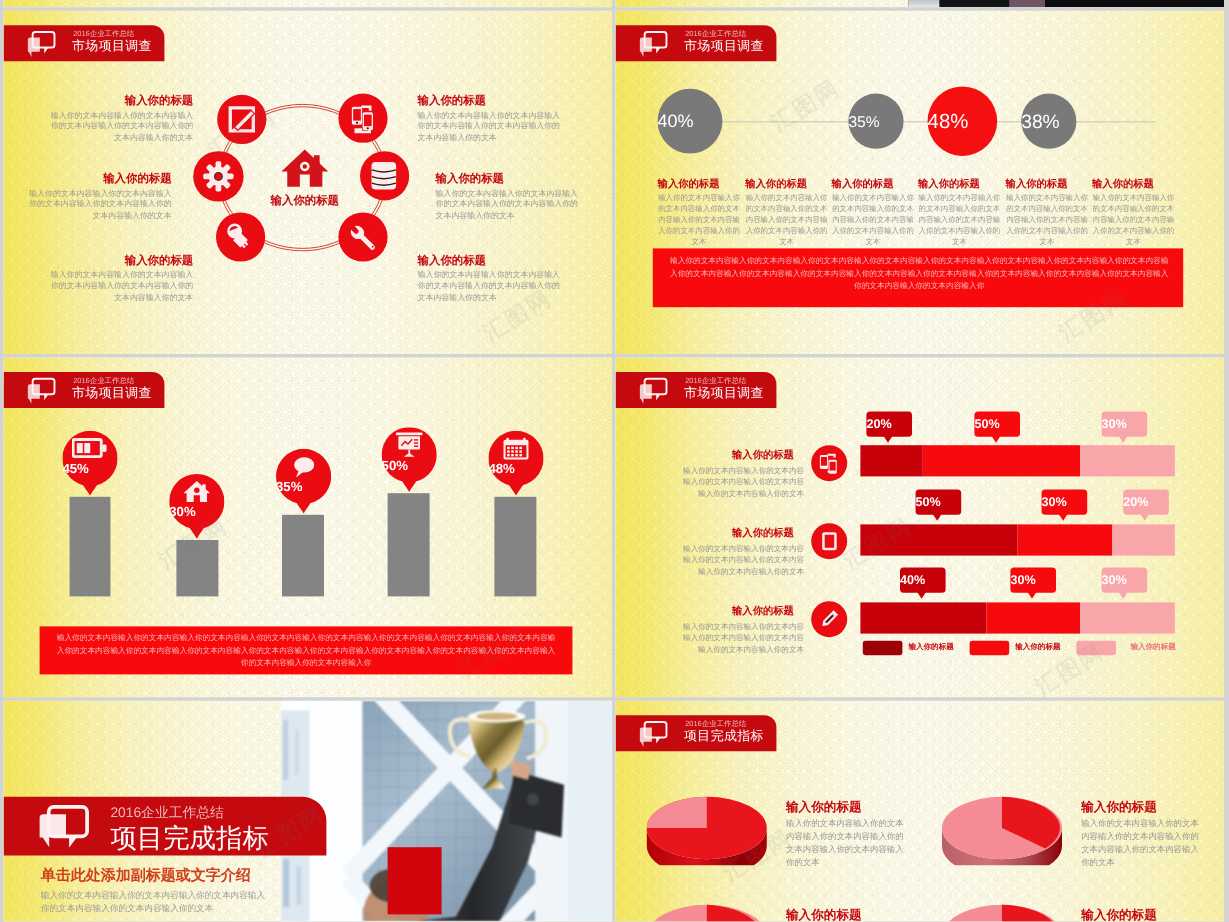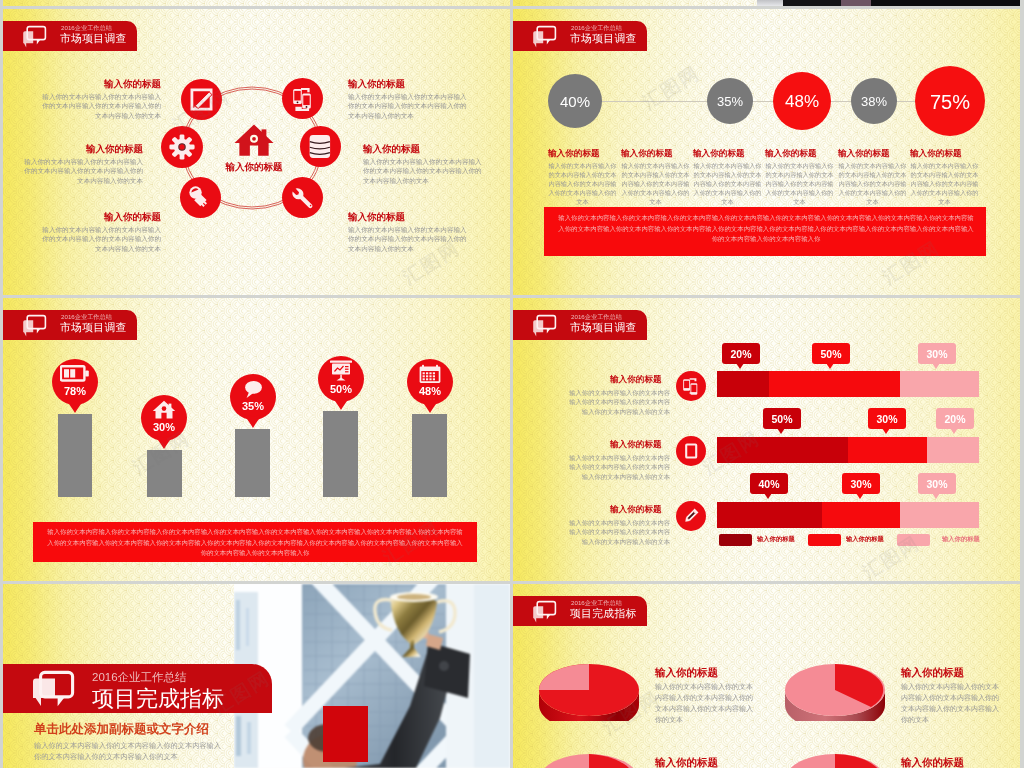--- a/index.html
+++ b/index.html
@@ -18,21 +18,21 @@
 
   
   .hdr{position:absolute;background:#c4090f;}
   .hdr-sub{position:absolute;color:#eebcbc;white-space:nowrap;}
   .hdr-main{position:absolute;color:#fff;font-weight:normal;white-space:nowrap;}
 
   .t-title{position:absolute;color:#c4090f;font-weight:bold;white-space:nowrap;}
   .t-body{position:absolute;color:#969696;}
 
   .circ{position:absolute;border-radius:50%;}
-  .pct{position:absolute;color:#fff;text-align:center;}
+  .pct{position:absolute;color:#fff;text-align:left;}
 
   .wm{position:absolute;color:rgba(120,120,120,0.10);font-weight:bold;
       transform:rotate(-32deg);white-space:nowrap;letter-spacing:2px;
       pointer-events:none;}
   #wmlayer{position:absolute;left:0;top:0;width:1024px;height:768px;
       overflow:hidden;pointer-events:none;}
 </style>
 </head>
 <body>
 
@@ -217,24 +217,21 @@
     <div class="circ" style="left:35px;top:65px;width:54px;height:54px;background:#797979;">
       <div class="pct" style="left:0;top:19px;width:54px;font-size:15px;">40%</div>
     </div>
     <div class="circ" style="left:194px;top:69px;width:46px;height:46px;background:#797979;">
       <div class="pct" style="left:0;top:16px;width:46px;font-size:13px;">35%</div>
     </div>
     <div class="circ" style="left:260px;top:63px;width:58px;height:58px;background:#f60f10;">
       <div class="pct" style="left:0;top:20px;width:58px;font-size:17px;">48%</div>
     </div>
     <div class="circ" style="left:338px;top:69px;width:46px;height:46px;background:#797979;">
-      <div class="pct" style="left:0;top:16px;width:46px;font-size:13px;">38%</div>
-    </div>
-    <div class="circ" style="left:402px;top:57px;width:70px;height:70px;background:#f60f10;">
-      <div class="pct" style="left:0;top:25px;width:70px;font-size:20px;">75%</div>
+      <div class="pct" style="left:0;top:16px;width:46px;font-size:16px;">38%</div>
     </div>
 
     <div class="t-title" style="left:35px;top:139px;font-size:8.6px;">输入你的标题</div>
     <div class="t-body" style="left:35px;top:152px;width:69px;font-size:6.2px;line-height:9px;text-align:center;">输入你的文本内容输入你的文本内容输入你的文本内容输入你的文本内容输入你的文本内容输入你的文本</div>
     <div class="t-title" style="left:108px;top:139px;font-size:8.6px;">输入你的标题</div>
     <div class="t-body" style="left:108px;top:152px;width:69px;font-size:6.2px;line-height:9px;text-align:center;">输入你的文本内容输入你的文本内容输入你的文本内容输入你的文本内容输入你的文本内容输入你的文本</div>
     <div class="t-title" style="left:180px;top:139px;font-size:8.6px;">输入你的标题</div>
     <div class="t-body" style="left:180px;top:152px;width:69px;font-size:6.2px;line-height:9px;text-align:center;">输入你的文本内容输入你的文本内容输入你的文本内容输入你的文本内容输入你的文本内容输入你的文本</div>
     <div class="t-title" style="left:252px;top:139px;font-size:8.6px;">输入你的标题</div>
     <div class="t-body" style="left:252px;top:152px;width:69px;font-size:6.2px;line-height:9px;text-align:center;">输入你的文本内容输入你的文本内容输入你的文本内容输入你的文本内容输入你的文本内容输入你的文本</div>
@@ -274,21 +271,21 @@
       <svg width="46" height="57" viewBox="0 0 46 57">
         <circle cx="23" cy="23" r="23" fill="#ea0b13"></circle>
         <path d="M23 54 C20.8 50 17.2 45.8 14.2 40.3 C17 41.5 20 42.2 23 42.2 C26 42.2 29 41.5 31.8 40.3 C28.8 45.8 25.2 50 23 54 Z" fill="#ea0b13"></path>
       </svg>
       <svg width="30" height="17" viewBox="0 0 30 17" style="position:absolute;left:8px;top:6px;">
         <rect x="0.9" y="1.3" width="23.5" height="14.2" rx="1.3" fill="none" stroke="#fdecec" stroke-width="2.4"></rect>
         <rect x="25.2" y="5.4" width="3.6" height="6.2" rx="1.2" fill="#fdecec"></rect>
         <rect x="4" y="4.2" width="5" height="8.4" fill="#fdecec"></rect>
         <rect x="10.2" y="4.2" width="5" height="8.4" fill="#fdecec"></rect>
       </svg>
-      <div class="pct" style="left:0;top:26px;width:46px;font-size:11px;font-weight:bold;">78%</div>
+      <div class="pct" style="left:0;top:26px;width:46px;font-size:11px;font-weight:bold;">45%</div>
     </div>
 
     <div style="position:absolute;left:138px;top:97px;width:46px;height:57px;">
       <svg width="46" height="57" viewBox="0 0 46 57">
         <circle cx="23" cy="23" r="23" fill="#ea0b13"></circle>
         <path d="M23 54 C20.8 50 17.2 45.8 14.2 40.3 C17 41.5 20 42.2 23 42.2 C26 42.2 29 41.5 31.8 40.3 C28.8 45.8 25.2 50 23 54 Z" fill="#ea0b13"></path>
       </svg>
       <svg width="24" height="20" viewBox="0 0 24 20" style="position:absolute;left:11px;top:5px;">
         <path d="M12 0.8 L23.2 11 L20.5 11 L20.5 18.4 L14.6 18.4 L14.6 12.7 L9.4 12.7 L9.4 18.4 L3.5 18.4 L3.5 11 L0.8 11 Z" fill="#fdecec"></path>
         <rect x="16.6" y="3.6" width="2.8" height="4.3" fill="#fdecec"></rect>

